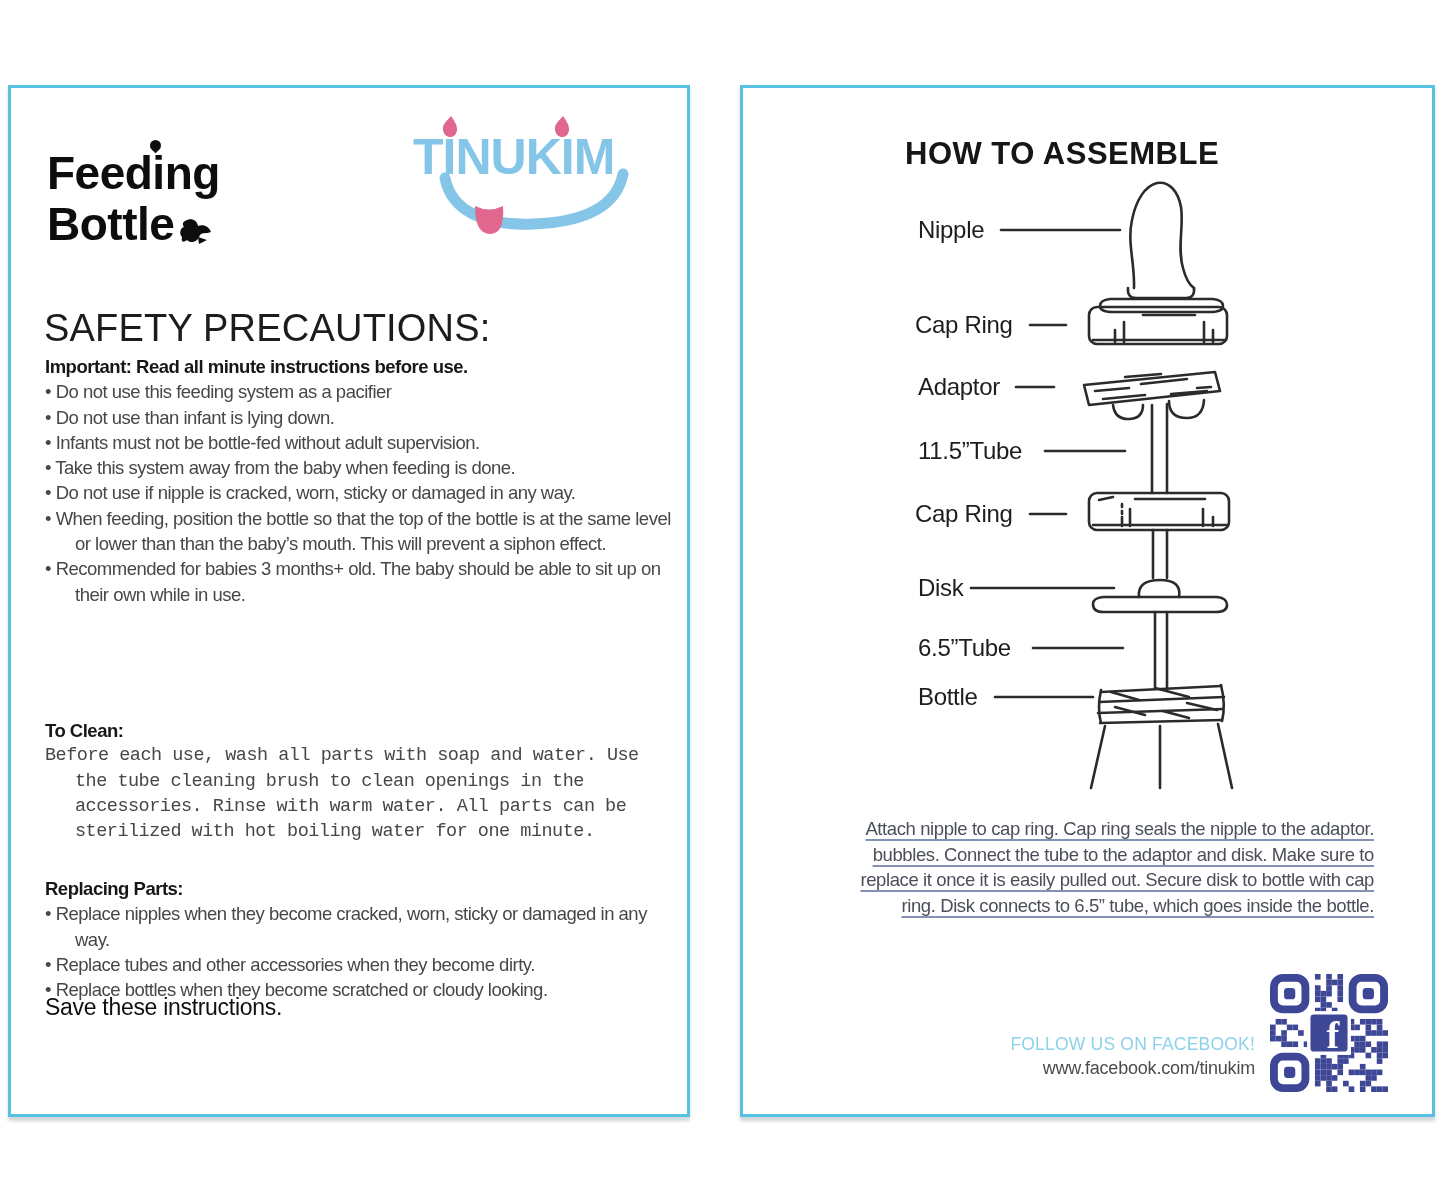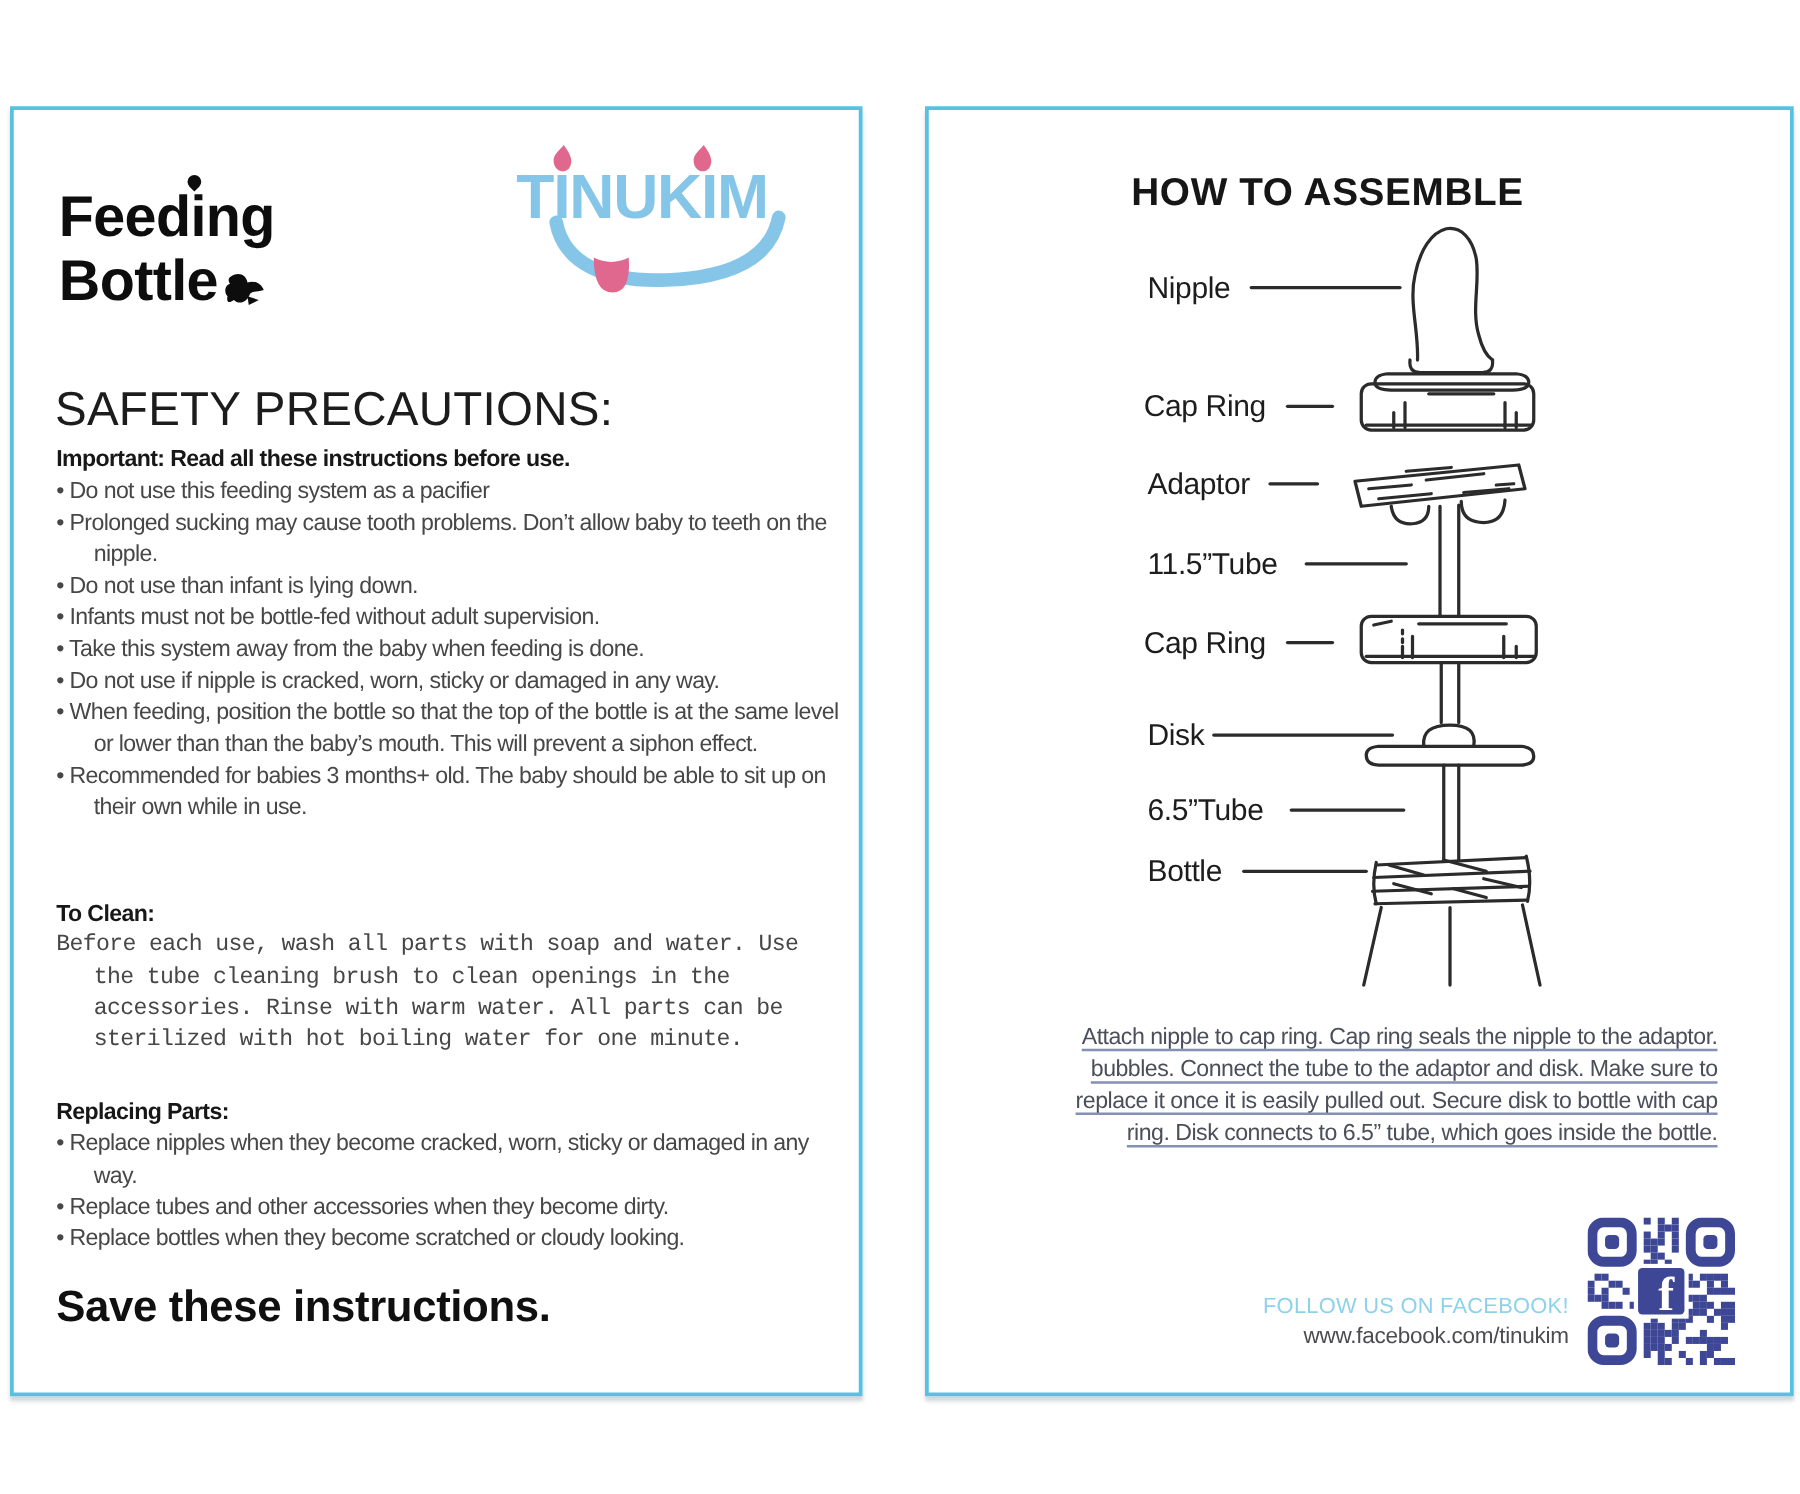--- a/index.html
+++ b/index.html
@@ -28,22 +28,22 @@
 
   .textblock{position:absolute;left:34px;width:628px;font-size:18.5px;
          line-height:25.3px;letter-spacing:-0.5px;color:#474747;}
   #block-main{top:266px;}
   #block-clean{top:630px;}
   #block-replace{top:788px;}
   .bold-line{font-weight:bold;color:#171717;}
   .bullet{padding-left:30px;text-indent:-30px;}
   .bullet::before{content:"\2022  ";}
   .hang{padding-left:30px;text-indent:-30px;font-family:Liberation Mono, monospace;}
-  .save-line{position:absolute;left:34px;top:906px;font-size:35px;font-weight:700;
-         color:#101010;letter-spacing:-0.3px;margin-top:32px;}
+  .save-line{position:absolute;left:34px;top:906px;font-size:23px;font-weight:400;
+         color:#101010;letter-spacing:-0.3px;}
 
   
   .assemble-heading{position:absolute;left:162px;top:22px;font-size:31px;
          font-weight:600;color:#161616;letter-spacing:0.5px;}
   .diagram{position:absolute;left:20px;top:70px;}
   .dlabel{font-family:"Liberation Sans",sans-serif;font-size:24px;font-weight:500;
          fill:#1d1d1d;letter-spacing:-0.3px;}
   .assembly{position:absolute;left:31px;top:728px;width:600px;font-size:18.5px;
          line-height:25.6px;letter-spacing:-0.4px;color:#4b4f5a;text-align:right;}
   .aline{text-decoration:underline;text-decoration-color:#8490b4;
@@ -77,23 +77,22 @@
       <text x="2" y="66" font-size="50" font-weight="bold" letter-spacing="-1" fill="#85c6e8">TINUKIM</text>
       <path d="M34,70 C40,102 72,118 122,116 C178,114 206,96 212,66" fill="none" stroke="#85c6e8" stroke-width="11" stroke-linecap="round"></path>
       <path d="M64,98 q0,28 15,28 q15,0 13,-28 q-14,7 -28,0 z" fill="#e0688f"></path>
       <path d="M40,8 C46,16 48,22 44,27 C40,31 33,29 32,22 C31,16 36,13 40,8 z" fill="#e0688f"></path>
       <path d="M152,8 C158,16 160,22 156,27 C152,31 145,29 144,22 C143,16 148,13 152,8 z" fill="#e0688f"></path>
     </svg>
 
     <h1 class="sp-heading">SAFETY PRECAUTIONS:</h1>
 
     <div class="textblock" id="block-main">
-      <div class="bold-line">Important: Read all these instructions before use.</div>
+      <div class="bold-line">Important: Read all minute instructions before use.</div>
       <div class="bullet">Do not use this feeding system as a pacifier</div>
-      <div class="bullet">Prolonged sucking may cause tooth problems. Don’t allow baby to teeth on the nipple.</div>
       <div class="bullet">Do not use than infant is lying down.</div>
       <div class="bullet">Infants must not be bottle-fed without adult supervision.</div>
       <div class="bullet">Take this system away from the baby when feeding is done.</div>
       <div class="bullet">Do not use if nipple is cracked, worn, sticky or damaged in any way.</div>
       <div class="bullet">When feeding, position the bottle so that the top of the bottle is at the same level or lower than than the baby’s mouth. This will prevent a siphon effect.</div>
       <div class="bullet">Recommended for babies 3 months+ old. The baby should be able to sit up on their own while in use.</div>
     </div>
 
     <div class="textblock" id="block-clean">
       <div class="bold-line">To Clean:</div>

